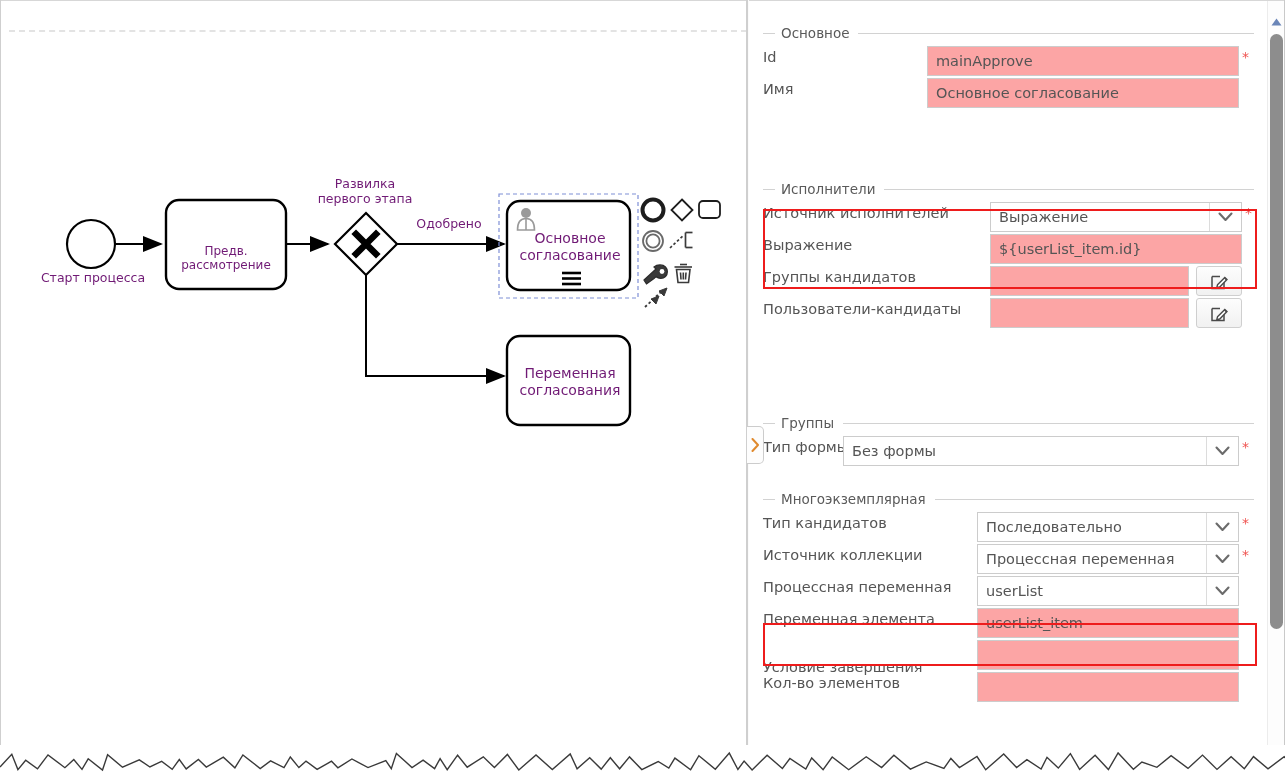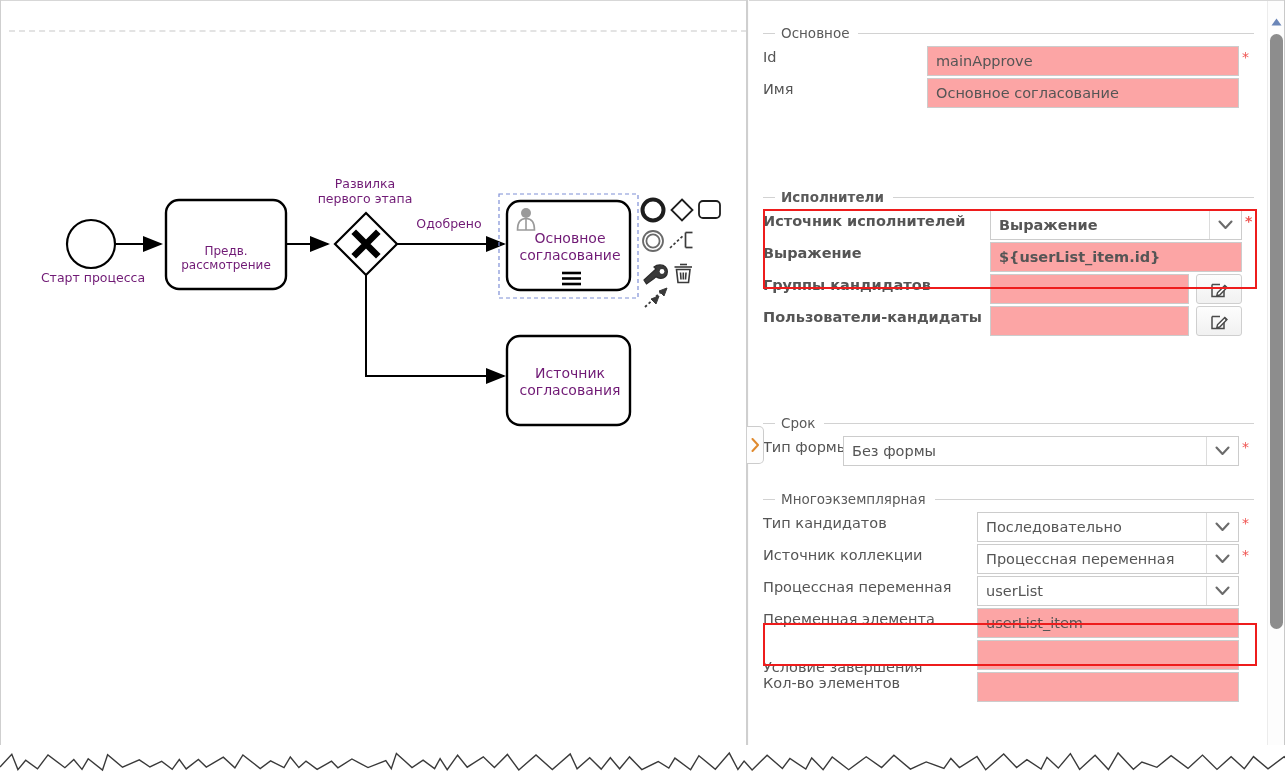--- a/index.html
+++ b/index.html
@@ -211,21 +211,21 @@
     </svg>
 
     <div class="node-label" id="lbl-start">Старт процесса</div>
     <div class="node-label" id="lbl-task1">Предв.
 рассмотрение</div>
     <div class="node-label" id="lbl-gateway">Развилка
 первого этапа</div>
     <div class="node-label" id="lbl-flow-ok">Одобрено</div>
     <div class="node-label" id="lbl-task2">Основное
 согласование</div>
-    <div class="node-label" id="lbl-task3">Источник
+    <div class="node-label" id="lbl-task3">Переменная
 согласования</div>
   </div>
 
   <div id="divider"></div>
   <div id="divider-inner"></div>
 
   <div id="panel-handle">
     <svg width="9" height="14" viewBox="0 0 9 14">
       <path d="M1.5,1 L7,7 L1.5,13" fill="none" stroke="#e08a2e" stroke-width="2" stroke-linecap="round" stroke-linejoin="round"></path>
     </svg>
@@ -245,21 +245,21 @@
             <span class="req">*</span>
           </div>
         </div>
         <div class="frow">
           <div class="flabel" style="width: 164px;">Имя</div>
           <div class="fctl">
             <div class="finput" style="width: 312px;">Основное согласование</div>
           </div>
         </div>
       </div>
-      <div class="fieldset-wrap" style="top: 188px; font-weight: bold;">
+      <div class="fieldset-wrap" style="top: 180px;">
         <div class="legend-row">
           <span class="legend-dash"></span>
           <span class="legend-text">Исполнители</span>
           <span class="legend-rule"></span>
         </div>
         <div class="frow">
           <div class="flabel" style="width: 227px;">Источник исполнителей</div>
           <div class="fctl">
             <div class="fselect" style="width: 252px;">
               <span>Выражение</span>
@@ -303,21 +303,21 @@
                 <path d="M6.5,11.8 L13.8,4.4 L16,6.6 L8.7,14 L5.8,14.6 Z" fill="#ffffff" stroke="#4a4a4a" stroke-width="1.4"></path>
                 <path d="M13.4,4.8 L15.6,7" stroke="#4a4a4a" stroke-width="1.3"></path>
               </svg>
             </div>
           </div>
         </div>
       </div>
       <div class="fieldset-wrap" style="top: 414px;">
         <div class="legend-row">
           <span class="legend-dash"></span>
-          <span class="legend-text">Срок</span>
+          <span class="legend-text">Группы</span>
           <span class="legend-rule"></span>
         </div>
         <div class="frow">
           <div class="flabel" style="width: 80px;">Тип формы</div>
           <div class="fctl">
             <div class="fselect" style="width: 396px;">
               <span>Без формы</span>
               <span class="caret">
                 <svg width="15" height="10" viewBox="0 0 15 10">
                   <path d="M1.5,1.5 L7.5,8 L13.5,1.5" fill="none" stroke="#6b6b6b" stroke-width="2.1" stroke-linecap="round" stroke-linejoin="round"></path>

